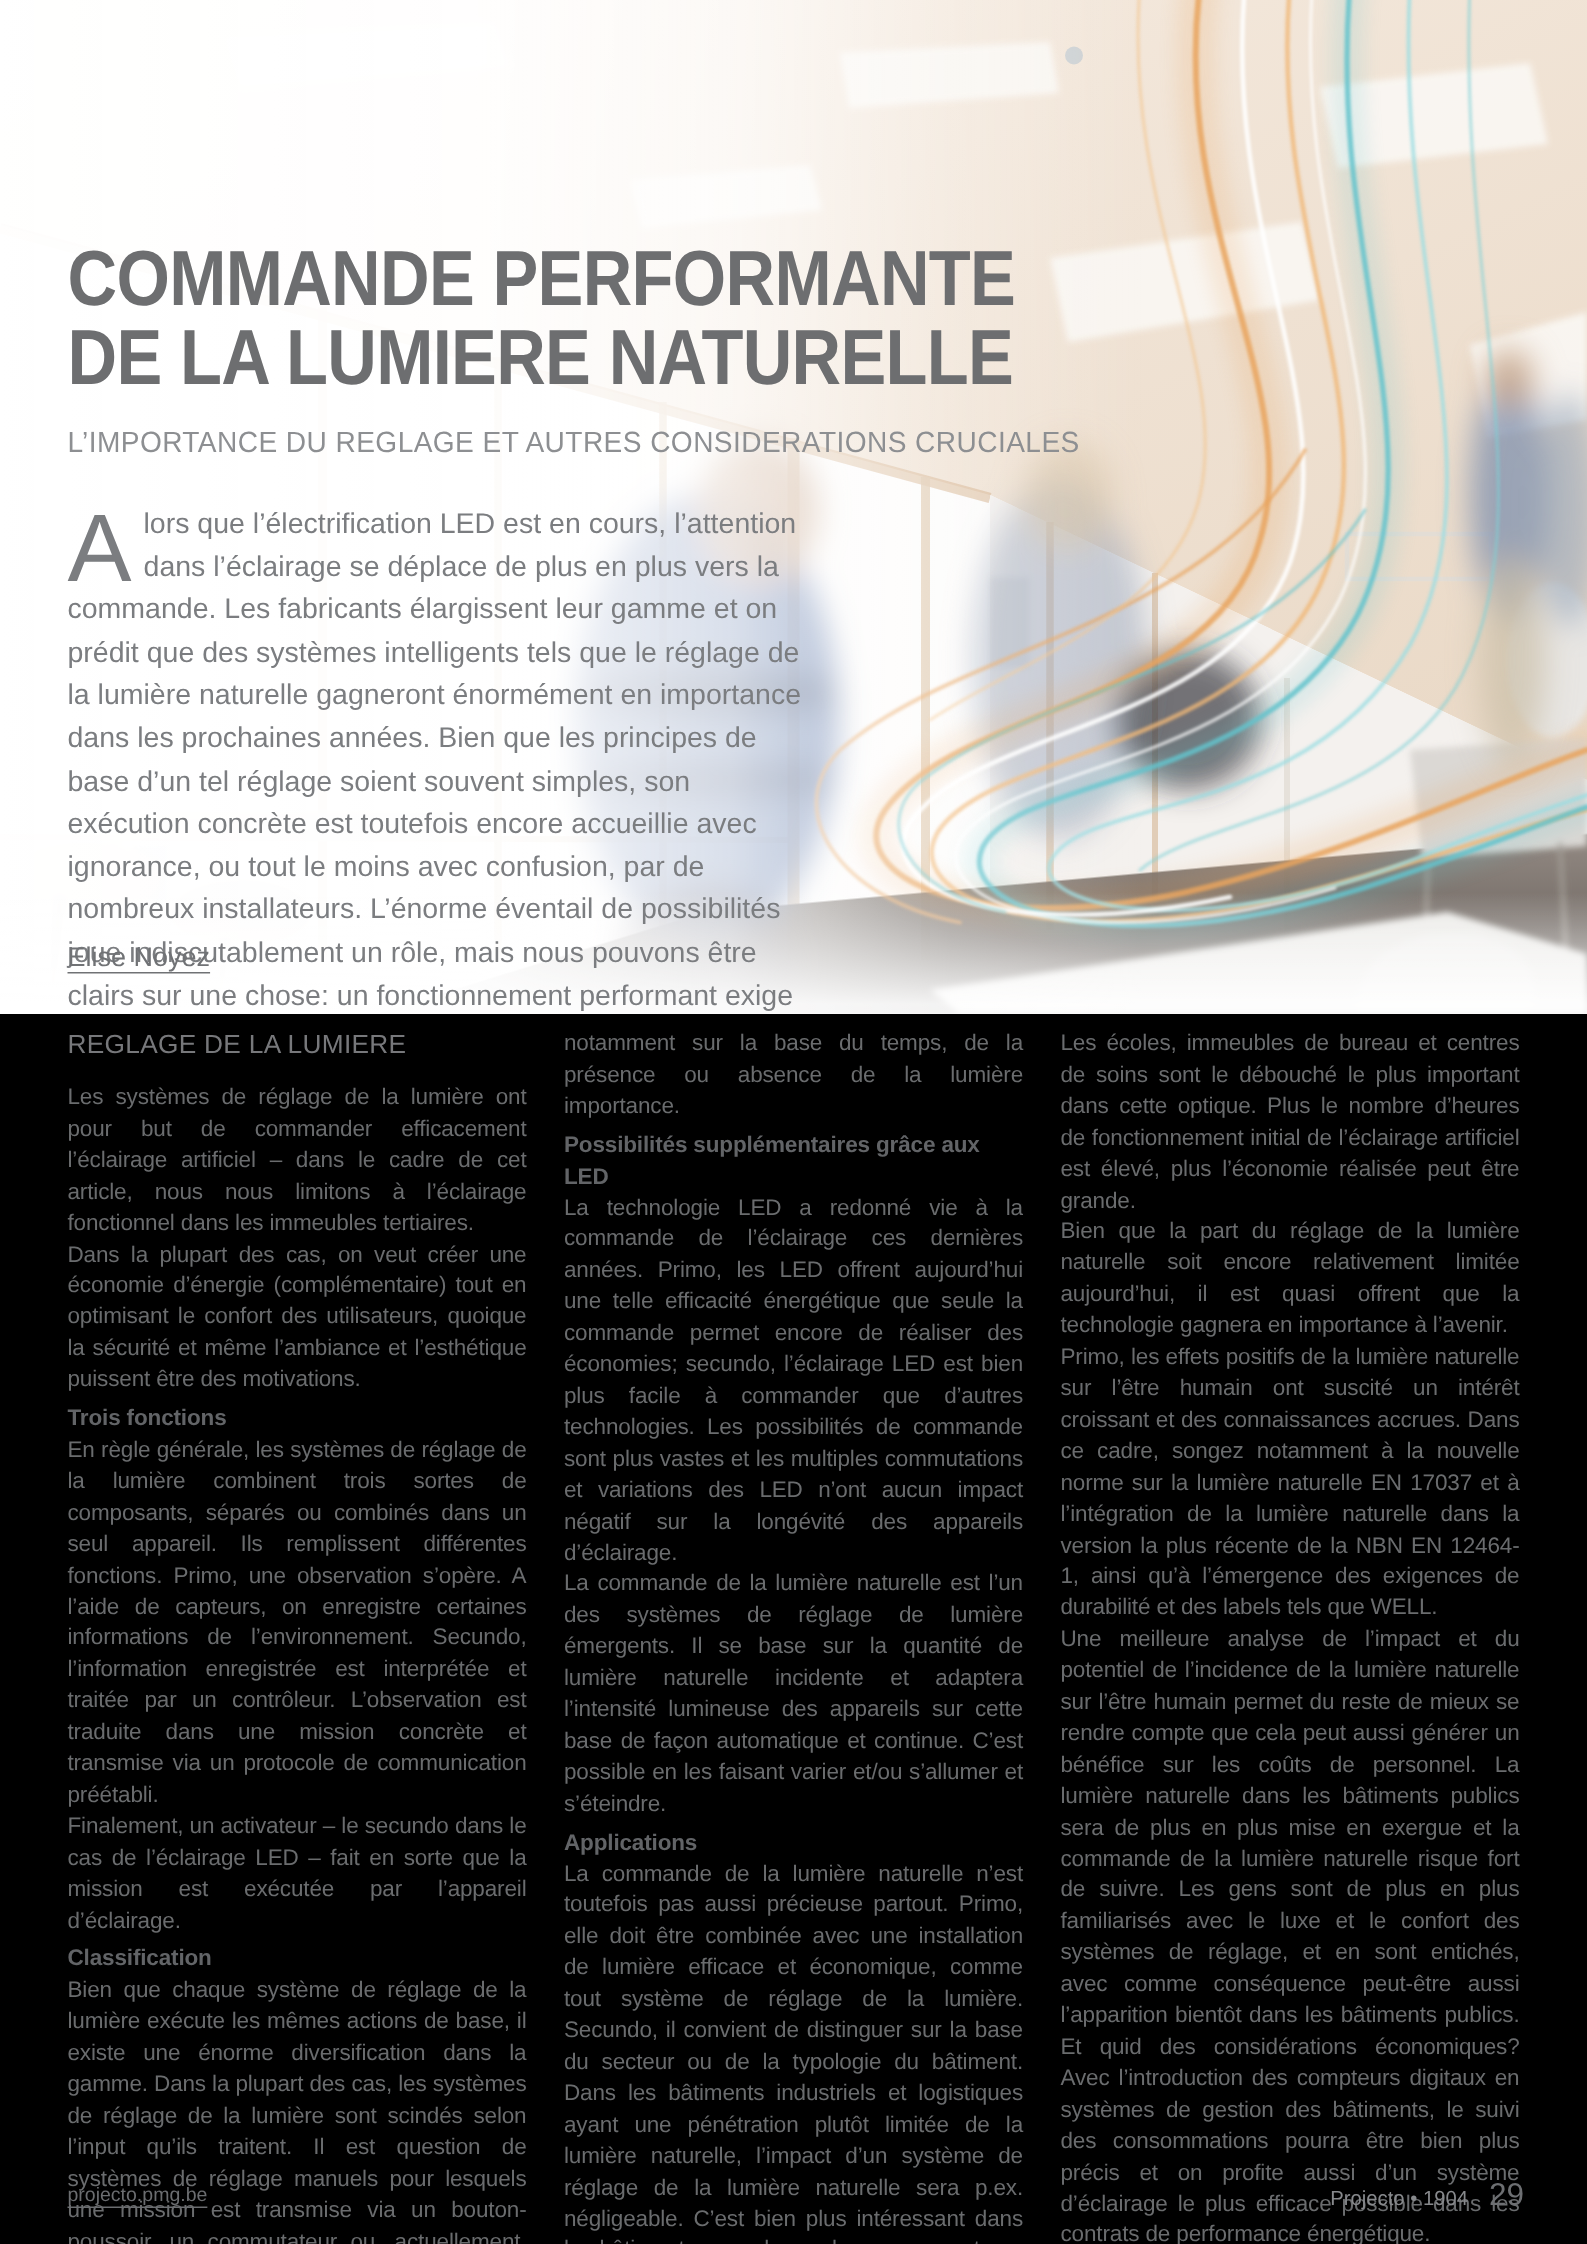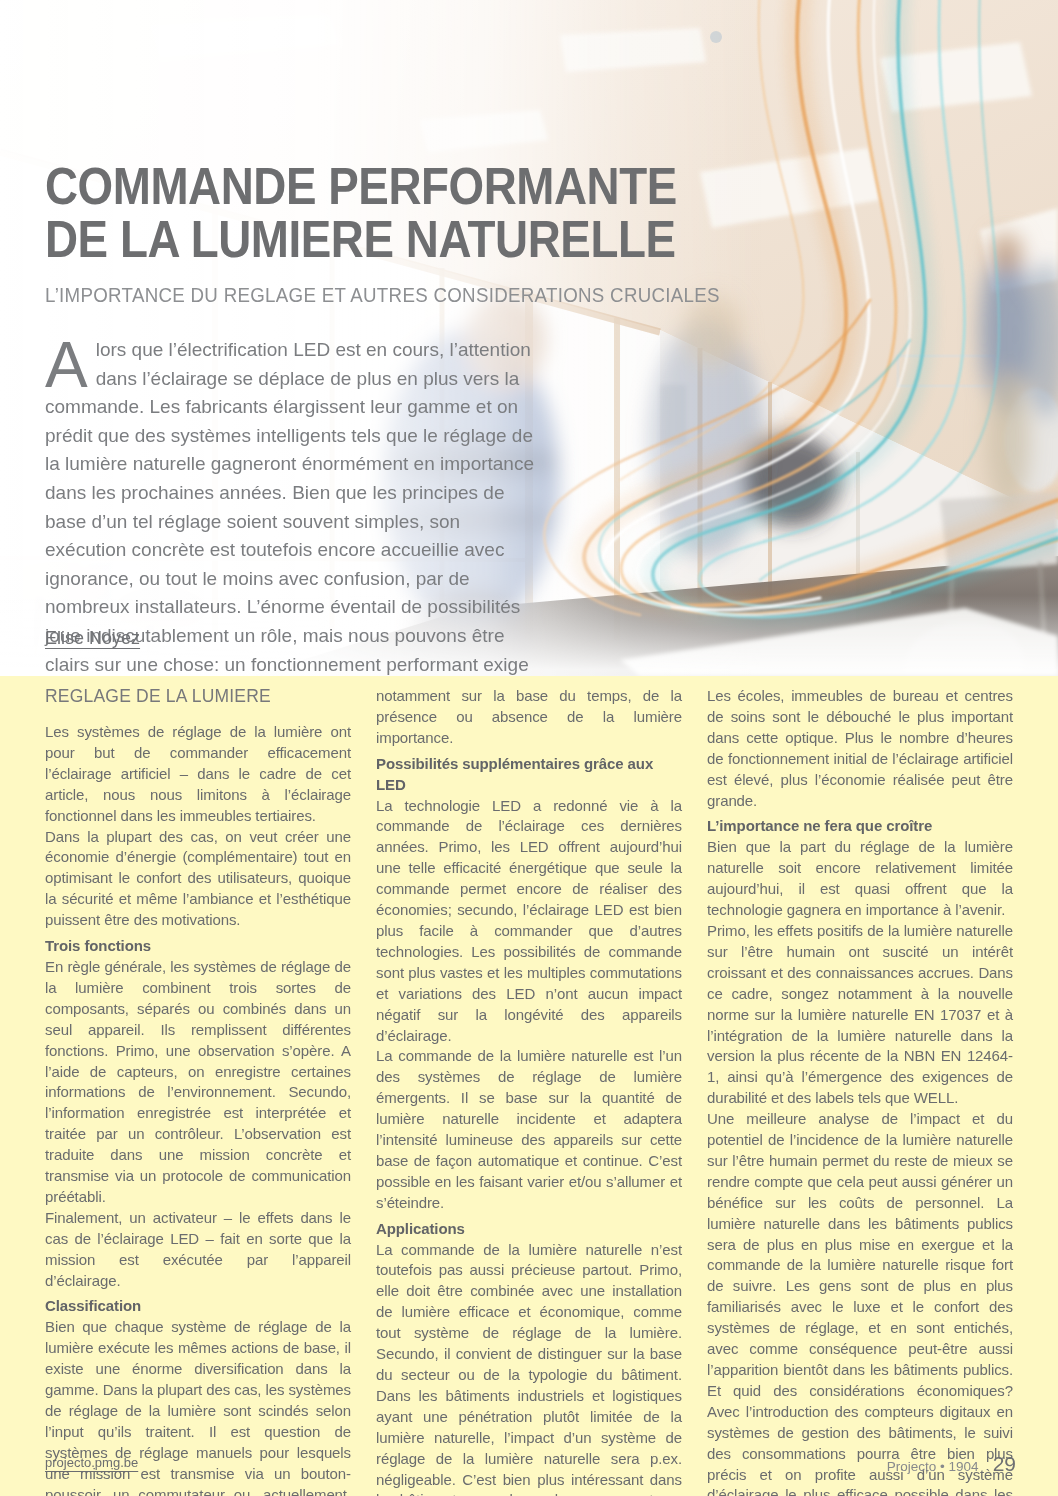--- a/index.html
+++ b/index.html
@@ -1,17 +1,17 @@
 <!DOCTYPE html>
 <html lang="fr"><head>
 <meta charset="utf-8">
 <style>
   html,body{margin:0;padding:0;background:#ffffff;}
   .page{
-    position:relative;width:1058px;height:1496px;background:#fef9c3;overflow:hidden;
+    position:relative;width:1058px;height:1496px;background:#000000;overflow:hidden;
     font-family:"Liberation Sans",sans-serif;color:#6a6c6e;
   }
   
   .hero{position:absolute;left:0;top:0;width:1058px;height:676px;overflow:hidden;}
   .hero svg{position:absolute;left:0;top:0;width:100%;height:100%;}
   .hero-fade{
     position:absolute;inset:0;
     background:
       linear-gradient(to bottom, rgba(255,255,255,0) 88%, rgba(255,255,255,.9) 99%),
       linear-gradient(to right,
@@ -187,35 +187,34 @@
     <p class="author">Elise Noyez</p>
   </div>
 
   <div class="columns">
     <div class="col">
         <div class="blk h2">REGLAGE DE LA LUMIERE</div>
         <div class="blk p">Les systèmes de réglage de la lumière ont pour but de commander efficacement l’éclairage artificiel – dans le cadre de cet article, nous nous limitons à l’éclairage fonctionnel dans les immeubles tertiaires.</div>
         <div class="blk p">Dans la plupart des cas, on veut créer une économie d’énergie (complémentaire) tout en optimisant le confort des utilisateurs, quoique la sécurité et même l’ambiance et l’esthétique puissent être des motivations.</div>
         <div class="blk h3">Trois fonctions</div>
         <div class="blk p">En règle générale, les systèmes de réglage de la lumière combinent trois sortes de composants, séparés ou combinés dans un seul appareil. Ils remplissent différentes fonctions. Primo, une observation s’opère. A l’aide de capteurs, on enregistre certaines informations de l’environnement. Secundo, l’information enregistrée est interprétée et traitée par un contrôleur. L’observation est traduite dans une mission concrète et transmise via un protocole de communication préétabli.</div>
-        <div class="blk p">Finalement, un activateur – le effets dans le cas de l’éclairage LED – fait en sorte que la mission est exécutée par l’appareil d’éclairage.</div>
+        <div class="blk p">Finalement, un activateur – le secundo dans le cas de l’éclairage LED – fait en sorte que la mission est exécutée par l’appareil d’éclairage.</div>
         <div class="blk h3">Classification</div>
         <div class="blk p">Bien que chaque système de réglage de la lumière exécute les mêmes actions de base, il existe une énorme diversification dans la gamme. Dans la plupart des cas, les systèmes de réglage de la lumière sont scindés selon l’input qu’ils traitent. Il est question de systèmes de réglage manuels pour lesquels une mission est transmise via un bouton-poussoir, un commutateur ou, actuellement, une appli smartphone, ainsi que de nombreux systèmes de réglage automatiques qui sont réglés</div>
       </div>
     <div class="col">
         <div class="blk p">notamment sur la base du temps, de la présence ou absence de la lumière importance.</div>
         <div class="blk h3">Possibilités supplémentaires grâce aux LED</div>
         <div class="blk p">La technologie LED a redonné vie à la commande de l’éclairage ces dernières années. Primo, les LED offrent aujourd’hui une telle efficacité énergétique que seule la commande permet encore de réaliser des économies; secundo, l’éclairage LED est bien plus facile à commander que d’autres technologies. Les possibilités de commande sont plus vastes et les multiples commutations et variations des LED n’ont aucun impact négatif sur la longévité des appareils d’éclairage.</div>
         <div class="blk p">La commande de la lumière naturelle est l’un des systèmes de réglage de lumière émergents. Il se base sur la quantité de lumière naturelle incidente et adaptera l’intensité lumineuse des appareils sur cette base de façon automatique et continue. C’est possible en les faisant varier et/ou s’allumer et s’éteindre.</div>
         <div class="blk h3">Applications</div>
         <div class="blk p">La commande de la lumière naturelle n’est toutefois pas aussi précieuse partout. Primo, elle doit être combinée avec une installation de lumière efficace et économique, comme tout système de réglage de la lumière. Secundo, il convient de distinguer sur la base du secteur ou de la typologie du bâtiment. Dans les bâtiments industriels et logistiques ayant une pénétration plutôt limitée de la lumière naturelle, l’impact d’un système de réglage de la lumière naturelle sera p.ex. négligeable. C’est bien plus intéressant dans les bâtiments avec de nombreuses ouvertures de lumière du jour, où les individus restent longtemps</div>
       </div>
     <div class="col">
         <div class="blk p">Les écoles, immeubles de bureau et centres de soins sont le débouché le plus important dans cette optique. Plus le nombre d’heures de fonctionnement initial de l’éclairage artificiel est élevé, plus l’économie réalisée peut être grande.</div>
-        <div class="blk h3">L’importance ne fera que croître</div>
         <div class="blk p">Bien que la part du réglage de la lumière naturelle soit encore relativement limitée aujourd’hui, il est quasi offrent que la technologie gagnera en importance à l’avenir.</div>
         <div class="blk p">Primo, les effets positifs de la lumière naturelle sur l’être humain ont suscité un intérêt croissant et des connaissances accrues. Dans ce cadre, songez notamment à la nouvelle norme sur la lumière naturelle EN 17037 et à l’intégration de la lumière naturelle dans la version la plus récente de la NBN EN 12464-1, ainsi qu’à l’émergence des exigences de durabilité et des labels tels que WELL.</div>
         <div class="blk p">Une meilleure analyse de l’impact et du potentiel de l’incidence de la lumière naturelle sur l’être humain permet du reste de mieux se rendre compte que cela peut aussi générer un bénéfice sur les coûts de personnel. La lumière naturelle dans les bâtiments publics sera de plus en plus mise en exergue et la commande de la lumière naturelle risque fort de suivre. Les gens sont de plus en plus familiarisés avec le luxe et le confort des systèmes de réglage, et en sont entichés, avec comme conséquence peut-être aussi l’apparition bientôt dans les bâtiments publics. Et quid des considérations économiques? Avec l’introduction des compteurs digitaux en systèmes de gestion des bâtiments, le suivi des consommations pourra être bien plus précis et on profite aussi d’un système d’éclairage le plus efficace possible dans les contrats de performance énergétique.</div>
       </div>
   </div>
 
   <a class="footer-site" href="#">projecto.pmg.be</a>
   <div class="footer-right">
     <span class="footer-issue">Projecto • 1904</span>
     <span class="footer-page">29</span>

